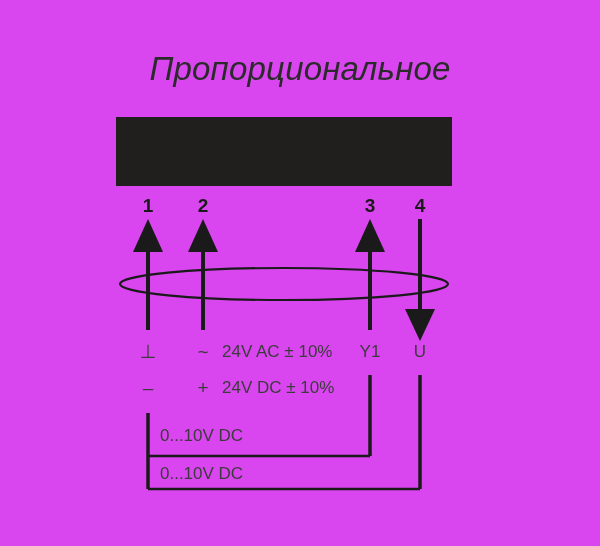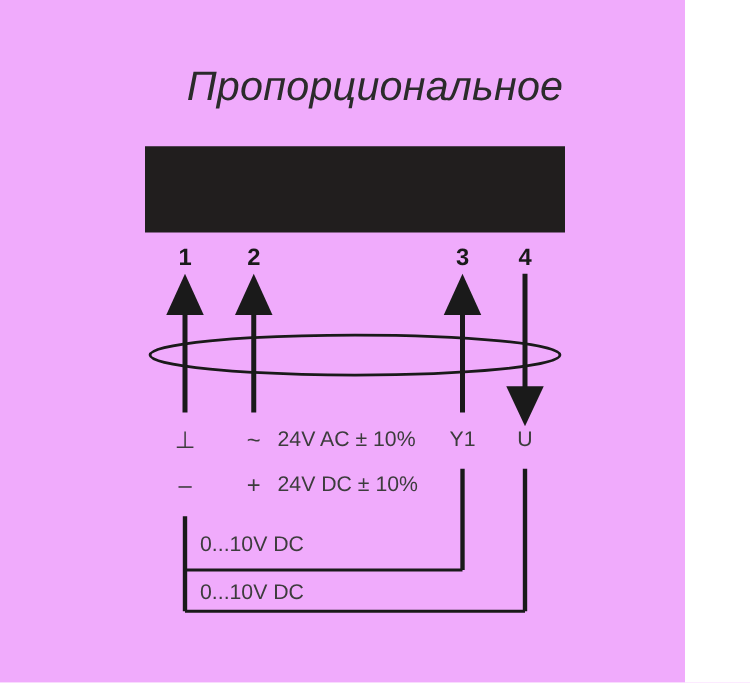--- a/index.html
+++ b/index.html
@@ -8,23 +8,23 @@
     background: #ffffff;
   }
   body {
     width: 600px;
     height: 546px;
     font-family: "Liberation Sans", sans-serif;
     overflow: hidden;
   }
   #diagram-root {
     position: relative;
-    width: 548px;
+    width: 600px;
     height: 546px;
-    background: #f0abfc;
+    background: #d946ef;
   }
   svg.diagram-canvas {
     display: block;
     width: 600px;
     height: 546px;
   }
   .title-text {
     font-family: "Liberation Sans", sans-serif;
     font-style: italic;
     font-size: 33px;

